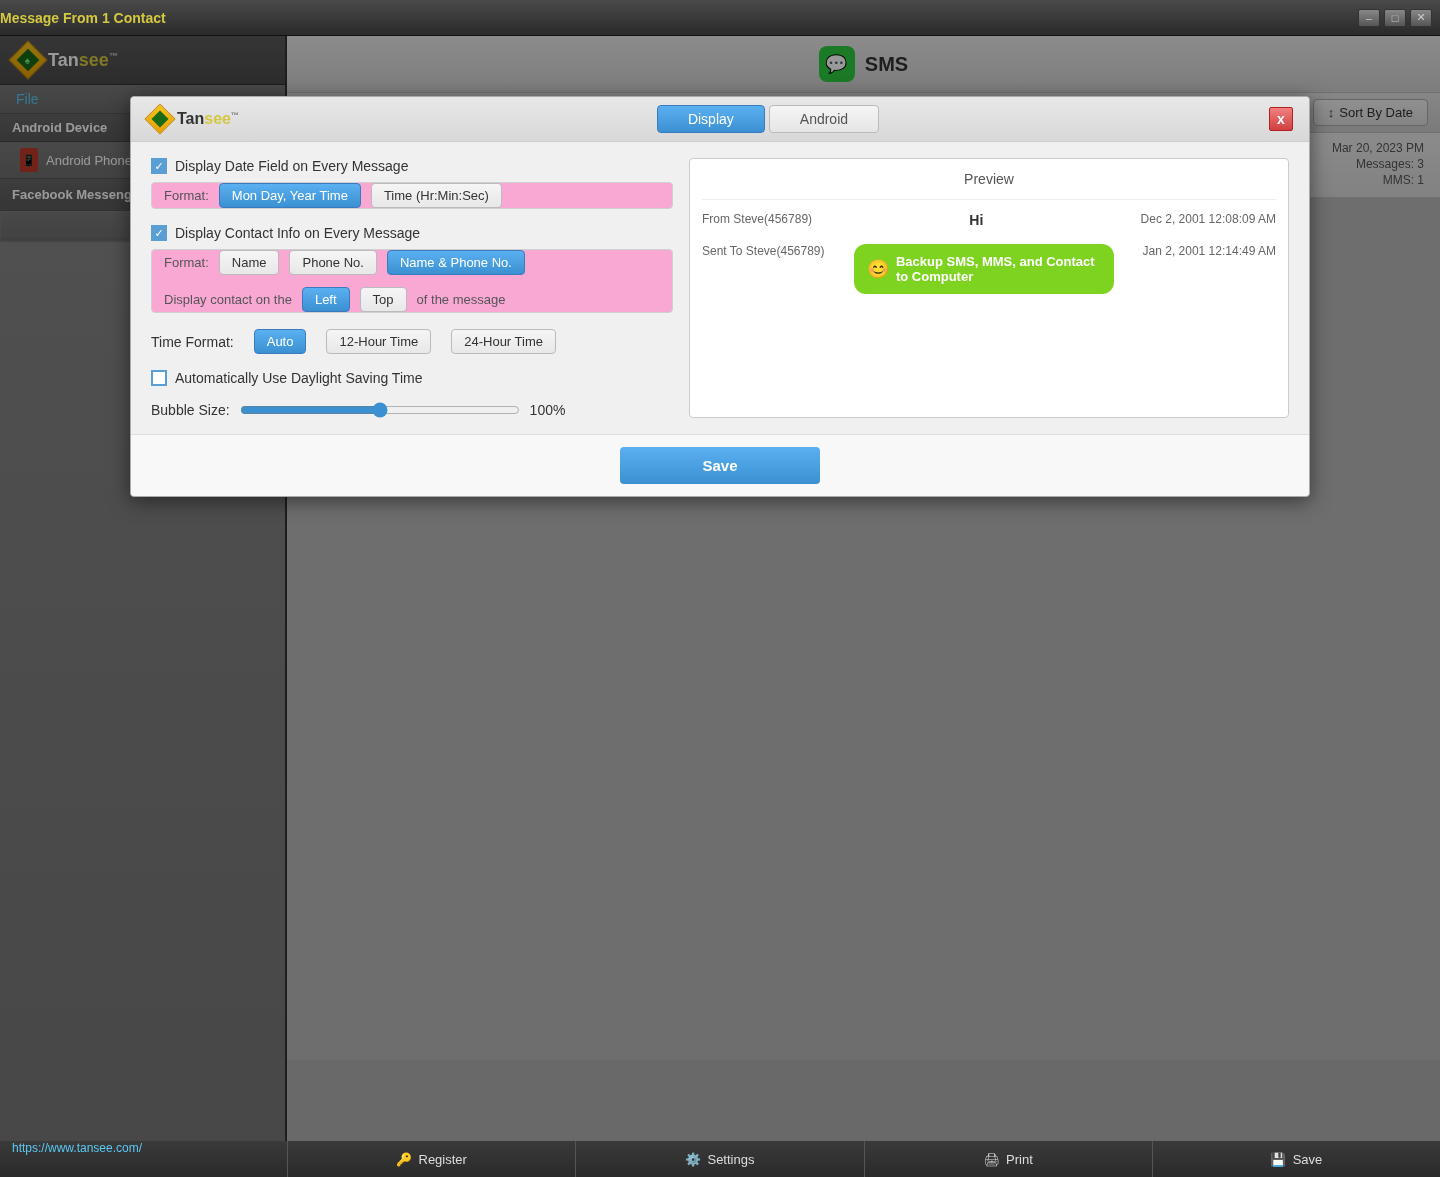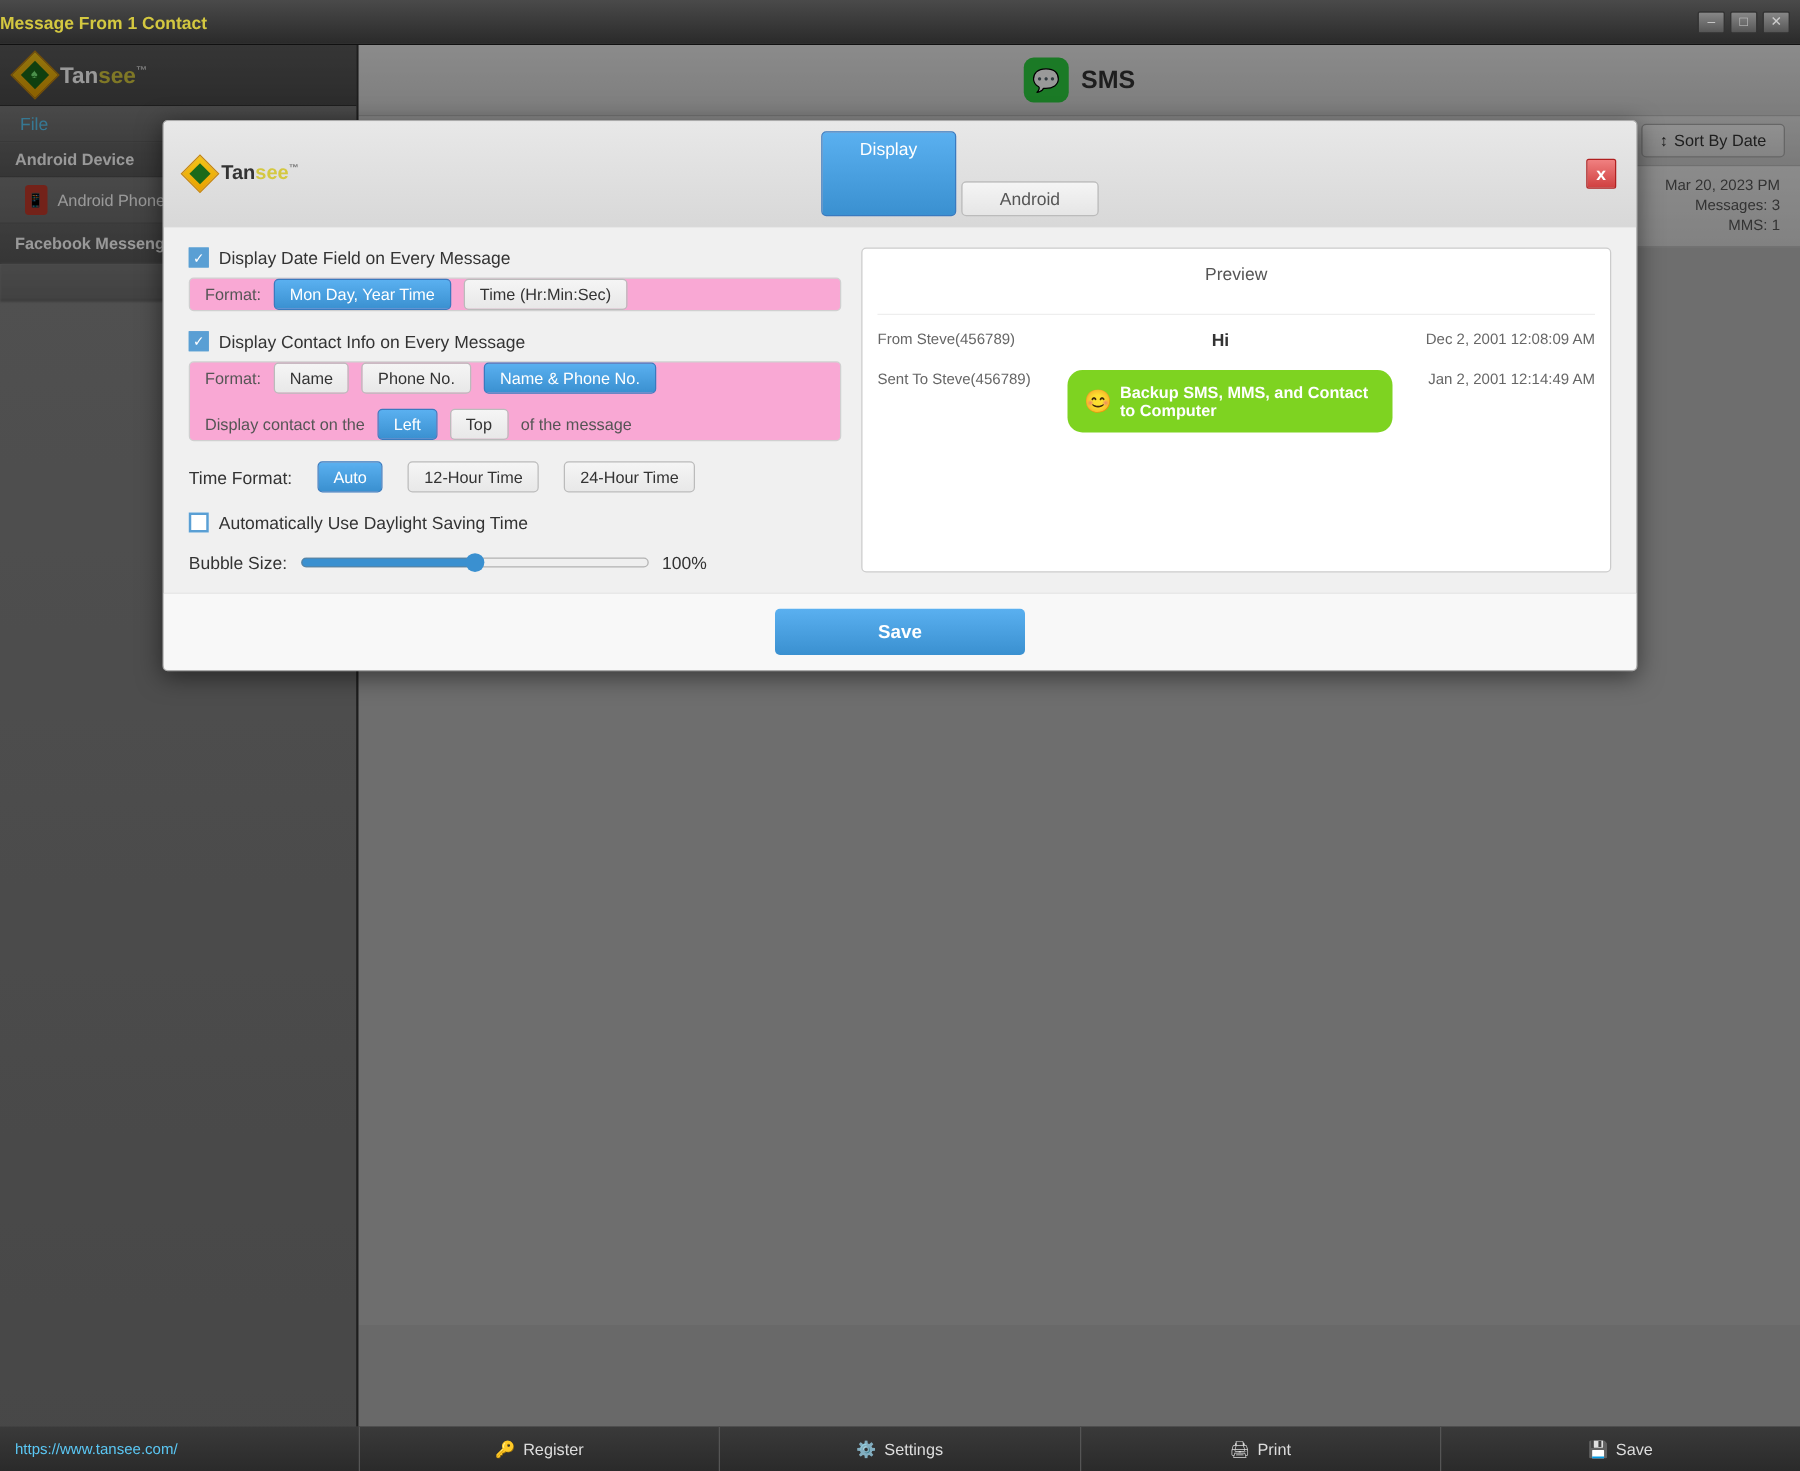--- a/index.html
+++ b/index.html
@@ -240,21 +240,21 @@
     .bottom-bar {
       height: 90px;
       background: #b0b0b0;
     }
 
     
     .footer {
       background: linear-gradient(to bottom, #3a3a3a, #2a2a2a);
       height: 36px;
       display: flex;
-      align-items: center;
+      align-items: flex-start;
     }
     .footer-url {
       color: #5bc8f5;
       font-size: 12px;
       padding: 0 12px;
       flex: 0 0 287px;
     }
     .footer-buttons {
       flex: 1;
       display: flex;
@@ -326,21 +326,20 @@
     }
     .modal-tab.active {
       background: linear-gradient(to bottom, #5ab0f0, #3a90d0);
       color: white;
       border-color: #3a7abf;
       margin-left: 28px;
     }
     .modal-tab.inactive {
       background: linear-gradient(to bottom, #f5f5f5, #e5e5e5);
       color: #555;
-      margin-top: 40px;
     }
     .modal-close {
       width: 24px;
       height: 24px;
       background: linear-gradient(to bottom, #f08080, #d04040);
       border: 1px solid #b02020;
       border-radius: 2px;
       cursor: pointer;
       display: flex;
       align-items: center;
@@ -431,21 +430,21 @@
       background: white;
       border: 1px solid #ccc;
       border-radius: 4px;
       padding: 12px;
     }
     .preview-title {
       text-align: center;
       font-size: 14px;
       color: #555;
       margin-bottom: 12px;
-      padding-bottom: 24px;
+      padding-bottom: 12px;
       border-bottom: 1px solid #eee;
     }
     .preview-msg-row {
       display: flex;
       align-items: flex-start;
       justify-content: space-between;
       margin-bottom: 16px;
       gap: 8px;
     }
     .preview-sender { font-size: 12px; color: #666; white-space: nowrap; }

